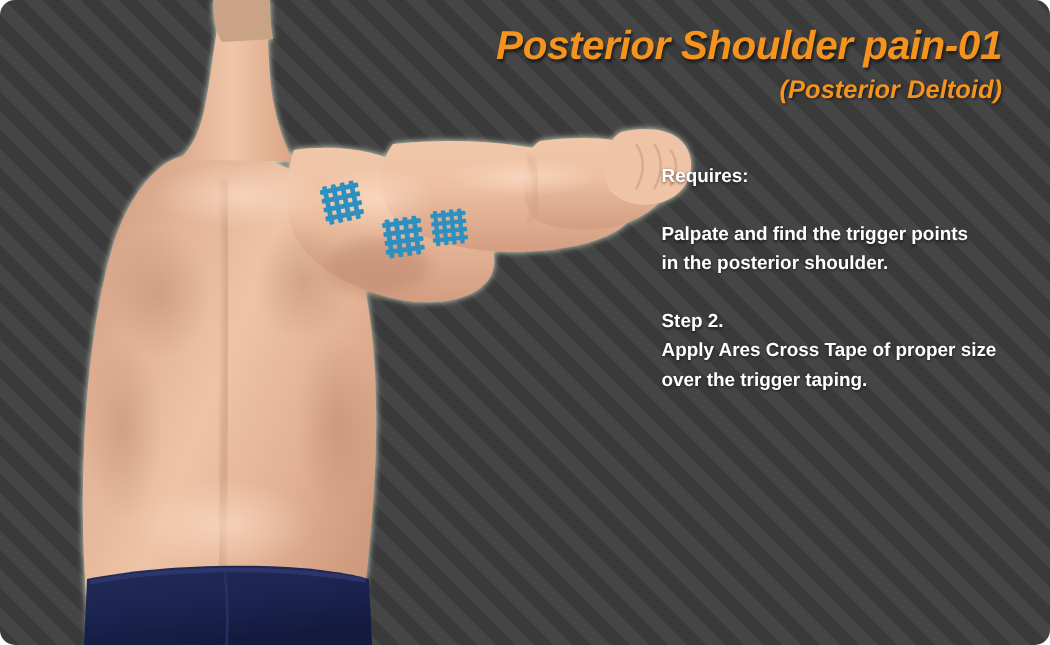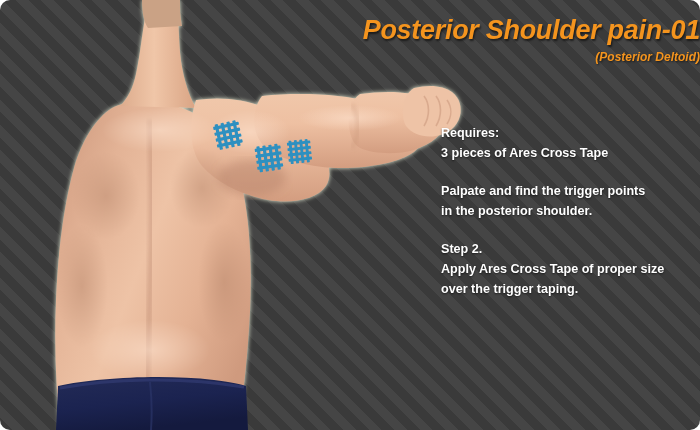--- a/index.html
+++ b/index.html
@@ -25,41 +25,41 @@
     pointer-events:none;
   }
   #photo svg{display:block;width:470px;height:430px;}
 
   
   .tape{position:absolute;}
   .tape svg{display:block;}
 
   
   #title-block{
-    position:absolute;right:0;top:17px;text-align:right;
+    position:absolute;right:32px;top:17px;text-align:right;
     line-height:1.0;
   }
   #main-title{
     font-size:27px;font-weight:bold;font-style:italic;
     color:#f4941e;
     letter-spacing:-0.3px;
     text-shadow:1px 2px 2px rgba(0,0,0,.55);
     white-space:nowrap;
   }
   #sub-title{
     margin-top:7px;
-    font-size:12px;font-weight:bold;font-style:italic;
+    font-size:17px;font-weight:bold;font-style:italic;
     color:#f4941e;
     text-shadow:1px 1px 2px rgba(0,0,0,.55);
     white-space:nowrap;
   }
 
   
   #instructions{
-    position:absolute;left:441px;top:124px;width:250px;
+    position:absolute;left:441px;top:108px;width:250px;
     color:#ffffff;font-size:12.6px;font-weight:bold;
     line-height:19.6px;
     text-shadow:0 1px 2px rgba(0,0,0,.6);
   }
   .blk{margin:0 0 19px 0;}
   .blk:last-child{margin-bottom:12px;}
   .ln{white-space:nowrap;}
 </style>
 </head>
 <body>
@@ -264,21 +264,20 @@
 
   <div id="title-block">
     <div id="main-title">Posterior Shoulder pain-01</div>
     <div id="sub-title">(Posterior Deltoid)</div>
   </div>
 
   <div id="instructions">
 
     <div class="blk">
       <div class="ln">Requires:</div>
-      <div class="ln">3 pieces of Ares Cross Tape</div>
     </div>
 
     <div class="blk">
       <div class="ln">Palpate and find the trigger points</div>
       <div class="ln">in the posterior shoulder.</div>
     </div>
 
     <div class="blk">
       <div class="ln">Step 2.</div>
       <div class="ln">Apply Ares Cross Tape of proper size</div>

